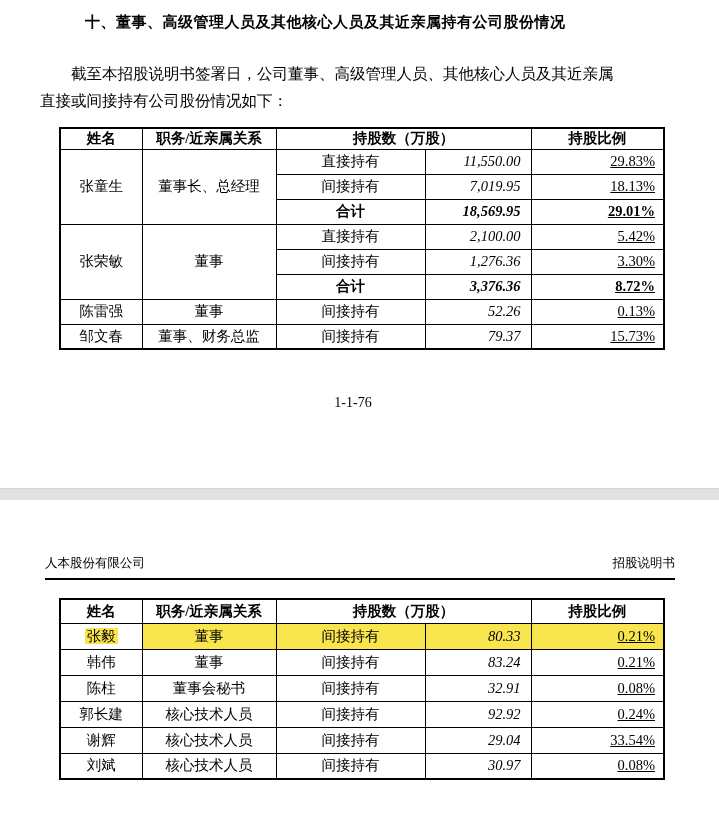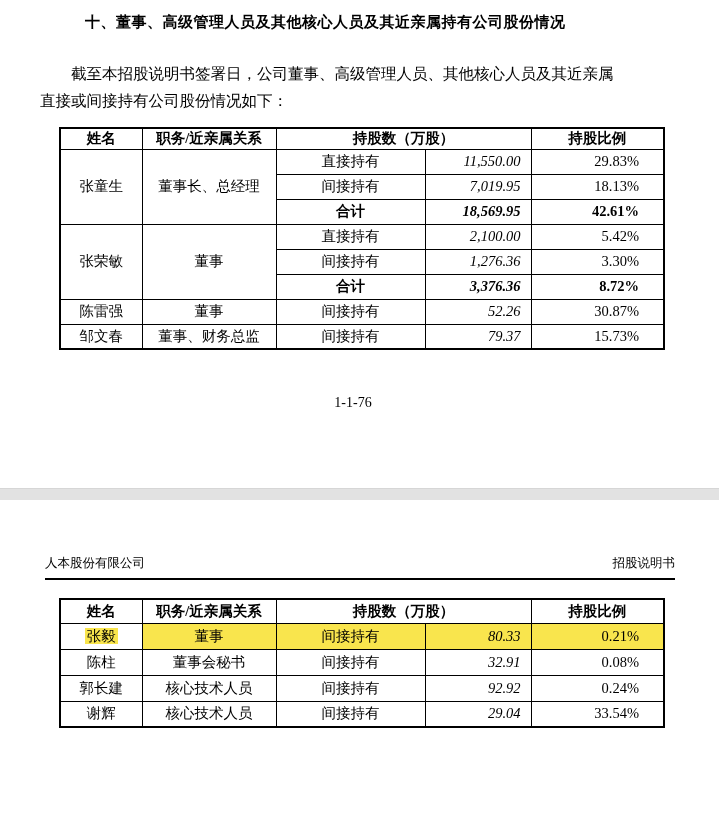--- a/index.html
+++ b/index.html
@@ -26,21 +26,21 @@
   .t1 { top:127px; }
   .t2 { top:598px; }
   .holdings th, .holdings td {
     border:1px solid var(--ink); text-align:center;
     padding:0; vertical-align:middle; overflow:hidden; white-space:nowrap;
   }
   .t1 th { height:21px; } .t1 td { height:25px; }
   .t2 th { height:24px; } .t2 td { height:26px; }
   .holdings th { font-weight:bold; font-size:14.5px; }
   td.num  { text-align:right; padding-right:10px;font-style:italic; }
-  td.pct  { text-align:right; padding-right:24px; }
+  td.pct  { text-align:right; padding-right:8px;text-decoration:underline; }
   .bold   { font-weight:bold; }
   td.hl   { background:var(--hl); }
   .hl-text{ background:var(--hl); padding:0 2px; }
 
   .page-number { position:absolute; left:0; top:395px; width:706px;
                  text-align:center; font-size:14px; }
   .page-gap { position:absolute; left:0; top:488px; width:719px; height:12px;
               background:var(--gap); border-top:1px solid #d6d6d6; }
   .p2-header {
     position:absolute; left:45px; top:555px; width:630px;
@@ -82,21 +82,21 @@
     <td class="pct">29.83%</td>
   </tr>
   <tr>
     <td>间接持有</td>
     <td class="num">7,019.95</td>
     <td class="pct">18.13%</td>
   </tr>
   <tr>
     <td class="bold">合计</td>
     <td class="num bold">18,569.95</td>
-    <td class="pct bold">42.61%</td>
+    <td class="pct bold">29.01%</td>
   </tr>
 
   <tr>
     <td rowspan="3">张荣敏</td>
     <td rowspan="3">董事</td>
     <td>直接持有</td>
     <td class="num">2,100.00</td>
     <td class="pct">5.42%</td>
   </tr>
   <tr>
@@ -108,21 +108,21 @@
     <td class="bold">合计</td>
     <td class="num bold">3,376.36</td>
     <td class="pct bold">8.72%</td>
   </tr>
 
   <tr>
     <td>陈雷强</td>
     <td>董事</td>
     <td>间接持有</td>
     <td class="num">52.26</td>
-    <td class="pct">30.87%</td>
+    <td class="pct">0.13%</td>
   </tr>
   <tr>
     <td>邹文春</td>
     <td>董事、财务总监</td>
     <td>间接持有</td>
     <td class="num">79.37</td>
     <td class="pct">15.73%</td>
   </tr>
 </tbody>
   </table>
@@ -153,34 +153,48 @@
   </tr>
 
   <tr>
     <td><span class="hl-text">张毅</span></td>
     <td class="hl">董事</td>
     <td class="hl">间接持有</td>
     <td class="num hl">80.33</td>
     <td class="pct hl">0.21%</td>
   </tr>
   <tr>
+    <td>韩伟</td>
+    <td>董事</td>
+    <td>间接持有</td>
+    <td class="num">83.24</td>
+    <td class="pct">0.21%</td>
+  </tr>
+  <tr>
     <td>陈柱</td>
     <td>董事会秘书</td>
     <td>间接持有</td>
     <td class="num">32.91</td>
     <td class="pct">0.08%</td>
   </tr>
   <tr>
     <td>郭长建</td>
     <td>核心技术人员</td>
     <td>间接持有</td>
     <td class="num">92.92</td>
     <td class="pct">0.24%</td>
   </tr>
   <tr>
     <td>谢辉</td>
     <td>核心技术人员</td>
     <td>间接持有</td>
     <td class="num">29.04</td>
     <td class="pct">33.54%</td>
   </tr>
+  <tr>
+    <td>刘斌</td>
+    <td>核心技术人员</td>
+    <td>间接持有</td>
+    <td class="num">30.97</td>
+    <td class="pct">0.08%</td>
+  </tr>
 </tbody>
   </table>
 
 </body></html>

